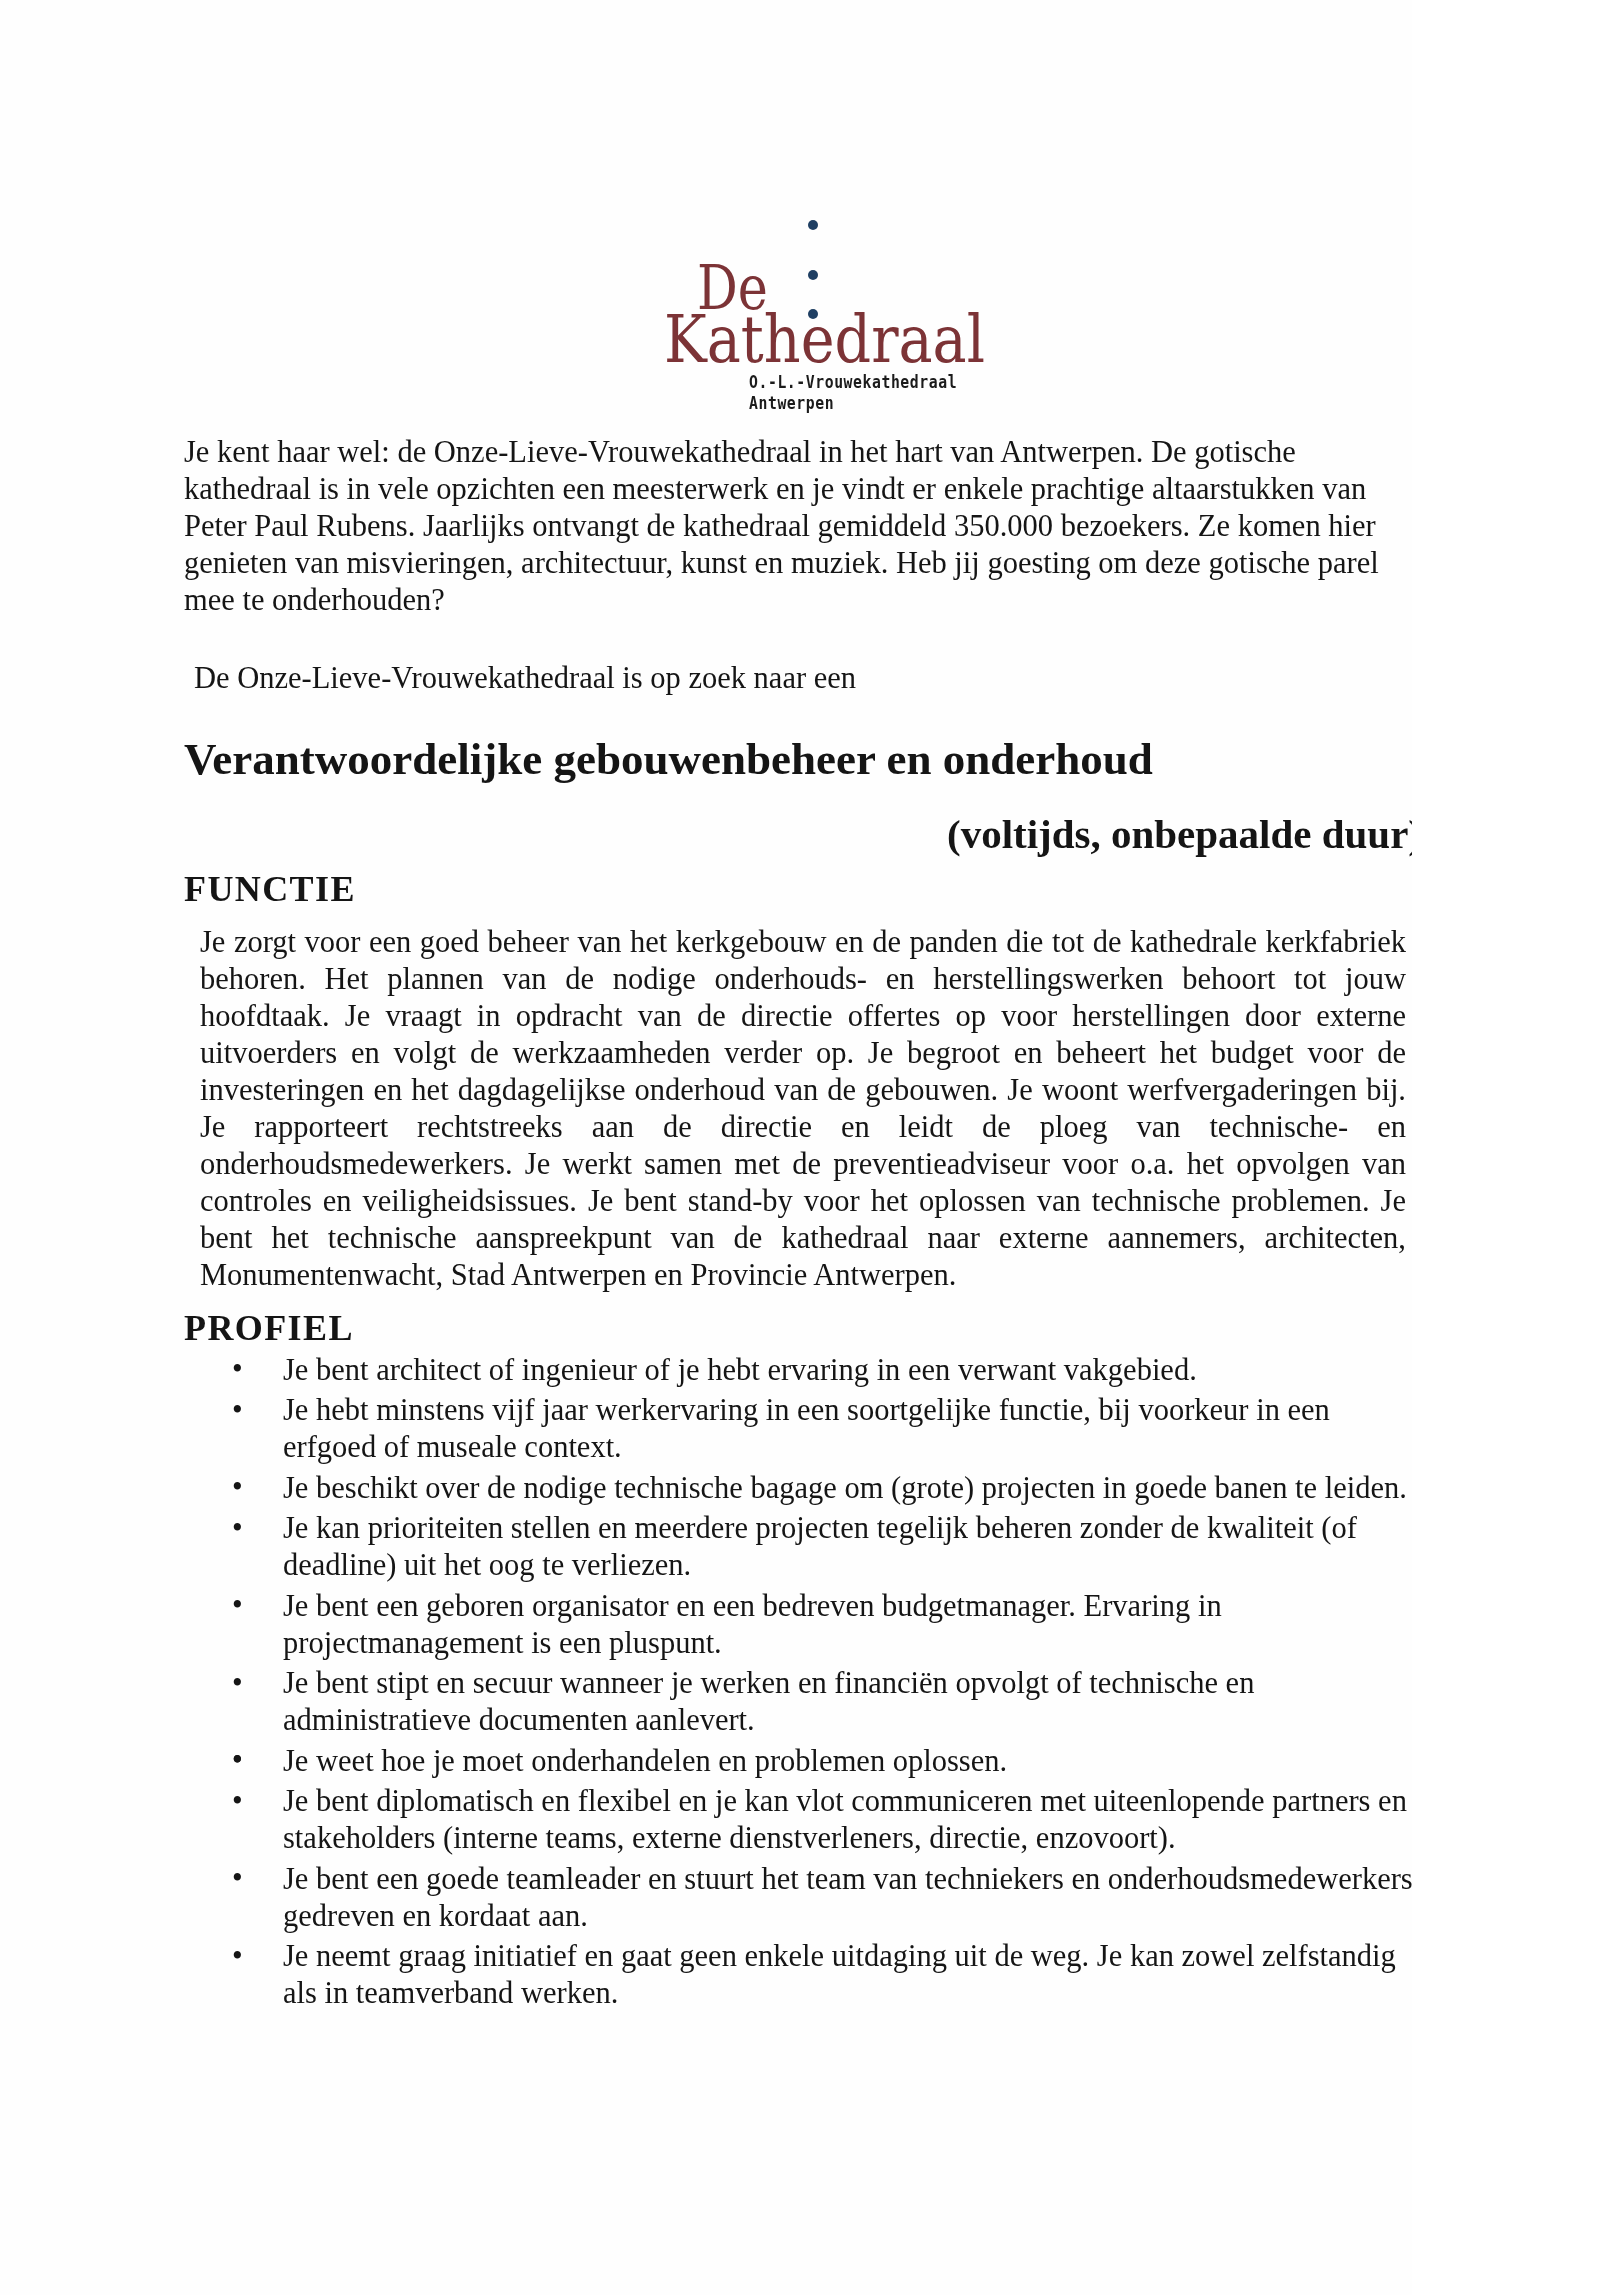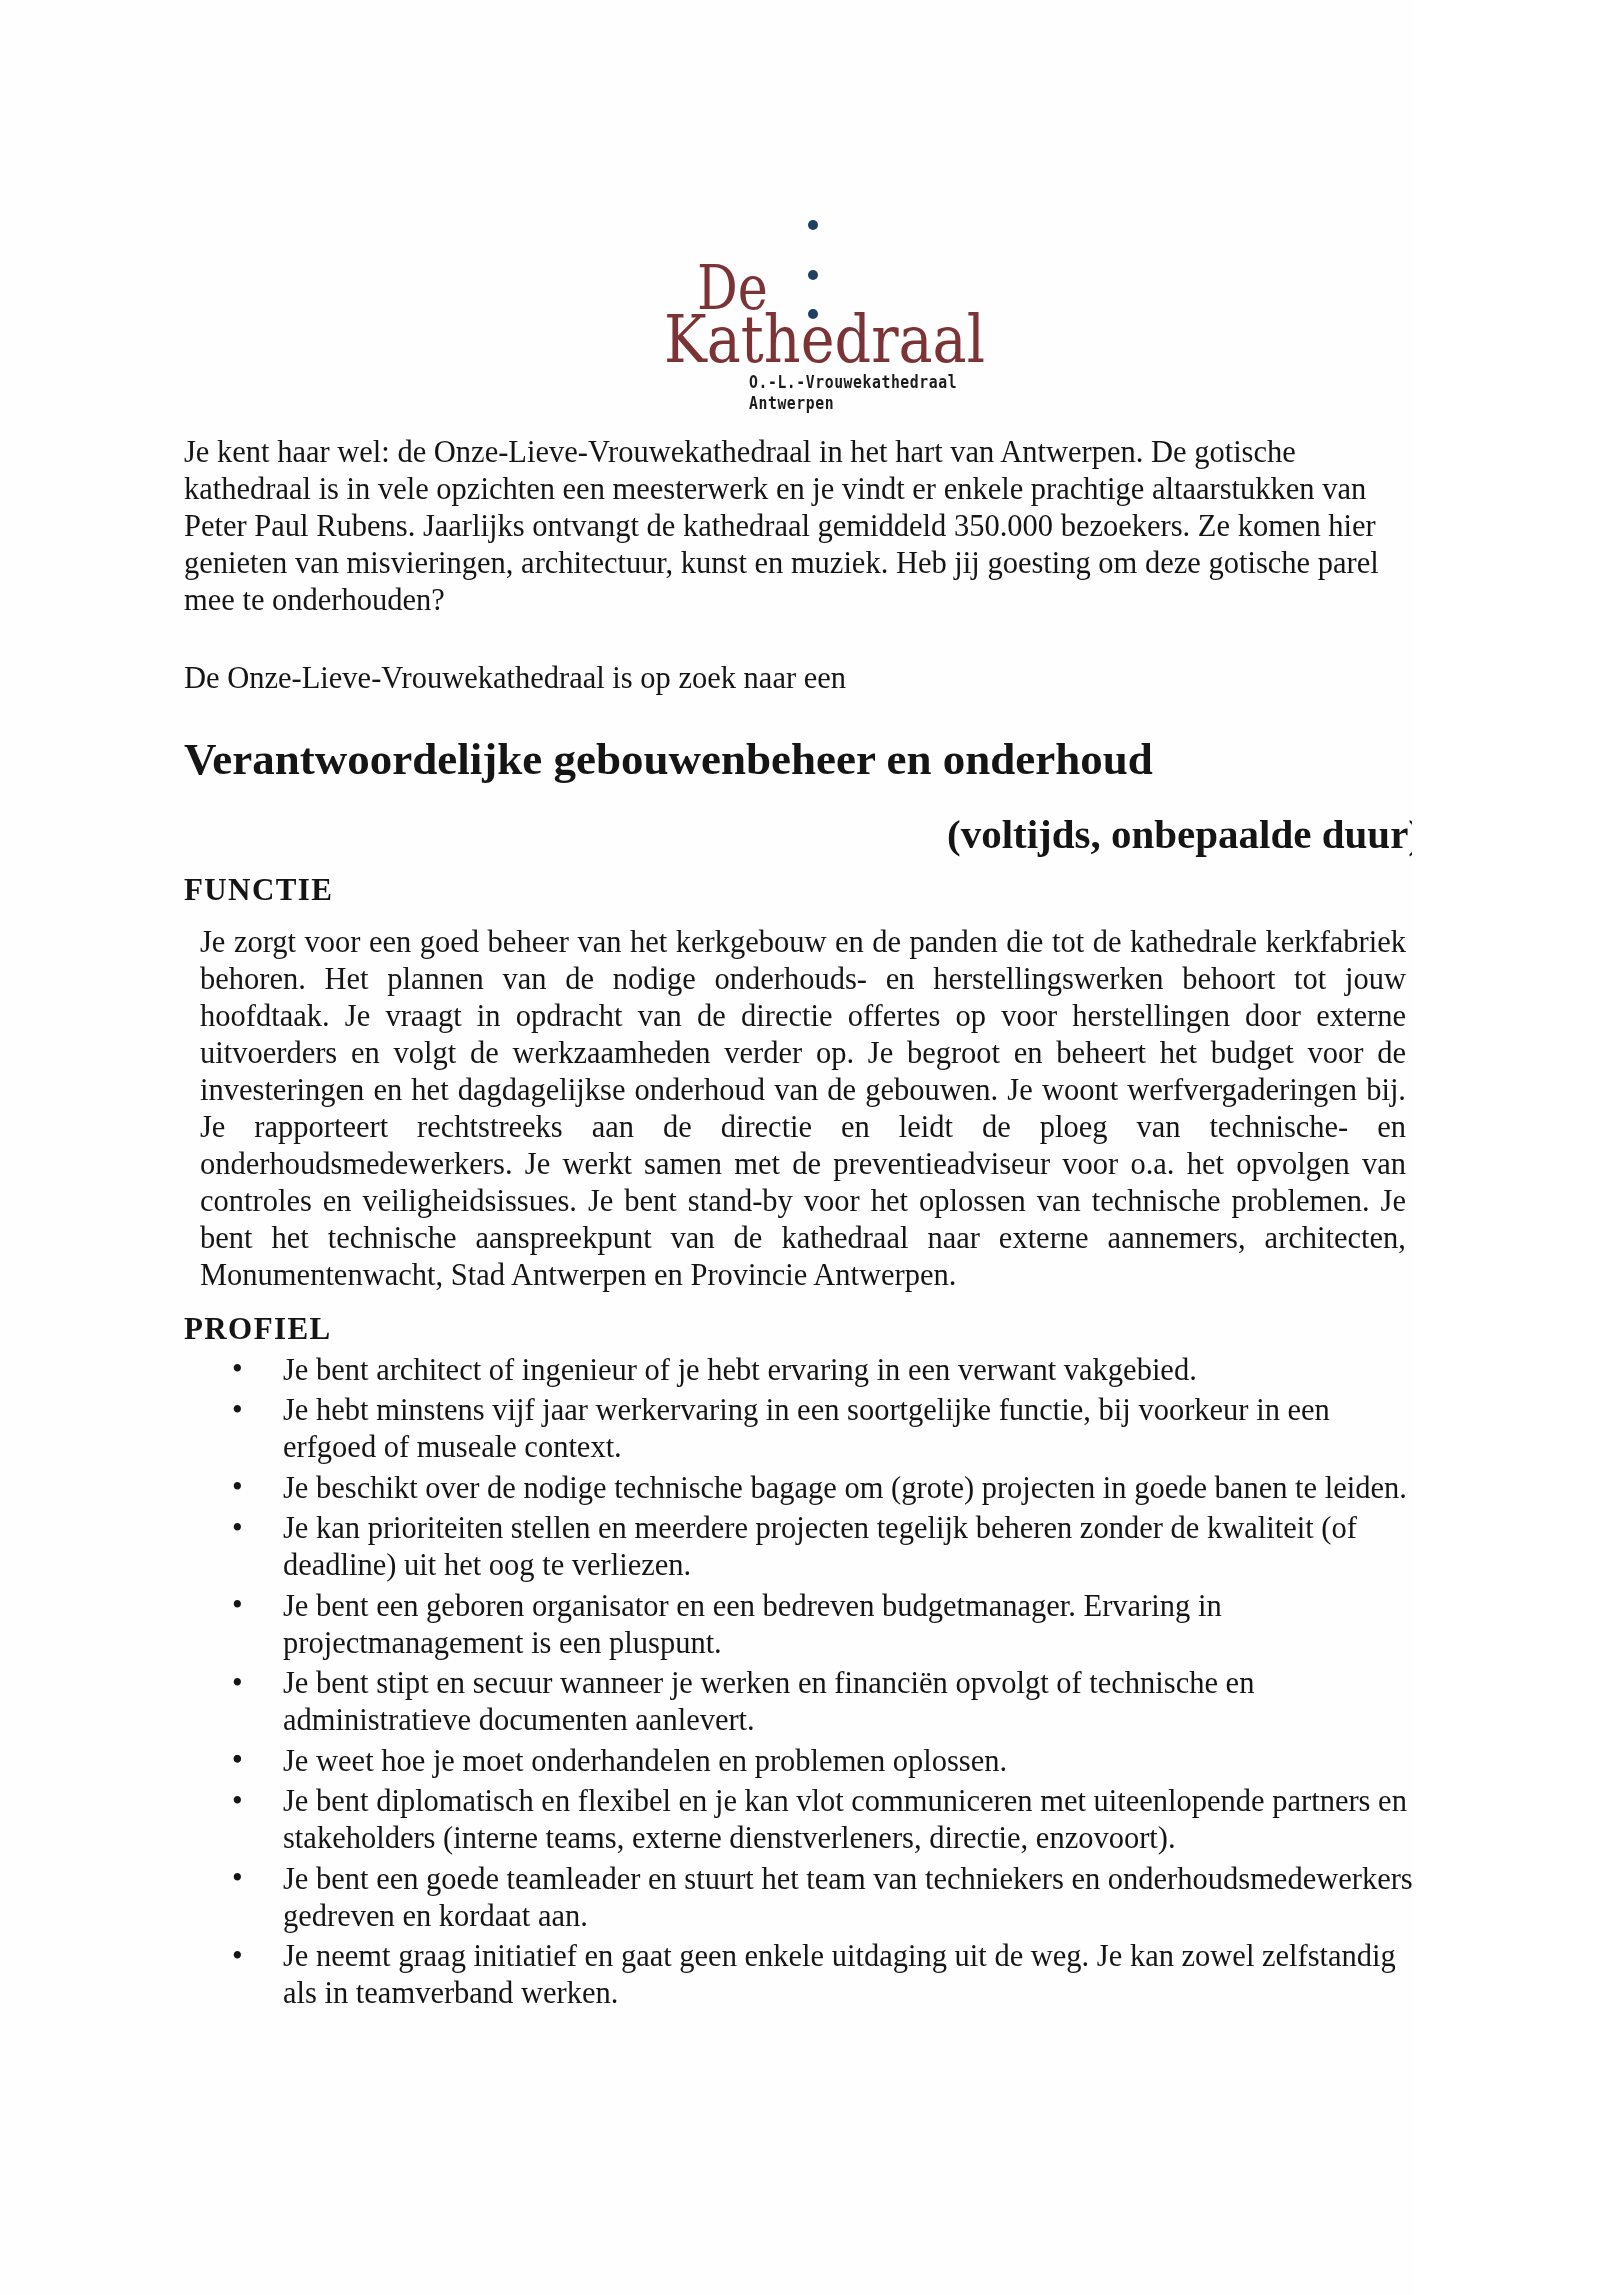--- a/index.html
+++ b/index.html
@@ -53,36 +53,36 @@
 
   
   .content {
     position:absolute;
     left:184px; top:434px;
     width:1238px;
     font-size:30.5px;
     line-height:37px;
   }
   .intro { margin:0; text-align:left; }
-  .seeking { margin:41px 0 0 0; }
+  .seeking { margin:41px 0 0 10px; }
   .job-title {
     margin:35px 0 0 0;
     font-size:45px; line-height:54px;
     font-weight:bold;
     text-align:left;
   }
   .job-terms {
     margin:23px 0 0 0;
     font-size:41px; line-height:51px;
     font-weight:bold;
     text-align:right;
   }
   .section-heading {
     margin:11.4px 0 0 0;
-    font-size:31px; line-height:37px;
+    font-size:36px; line-height:37px;
     font-weight:bold;
     letter-spacing:1.4px;
   }
   .section-heading.profiel { }
   .body-par { margin:16px; text-align:justify; }
 
   .profile-list {
     margin:4.3px 0 0 0;
     padding:0;
     list-style:none;

